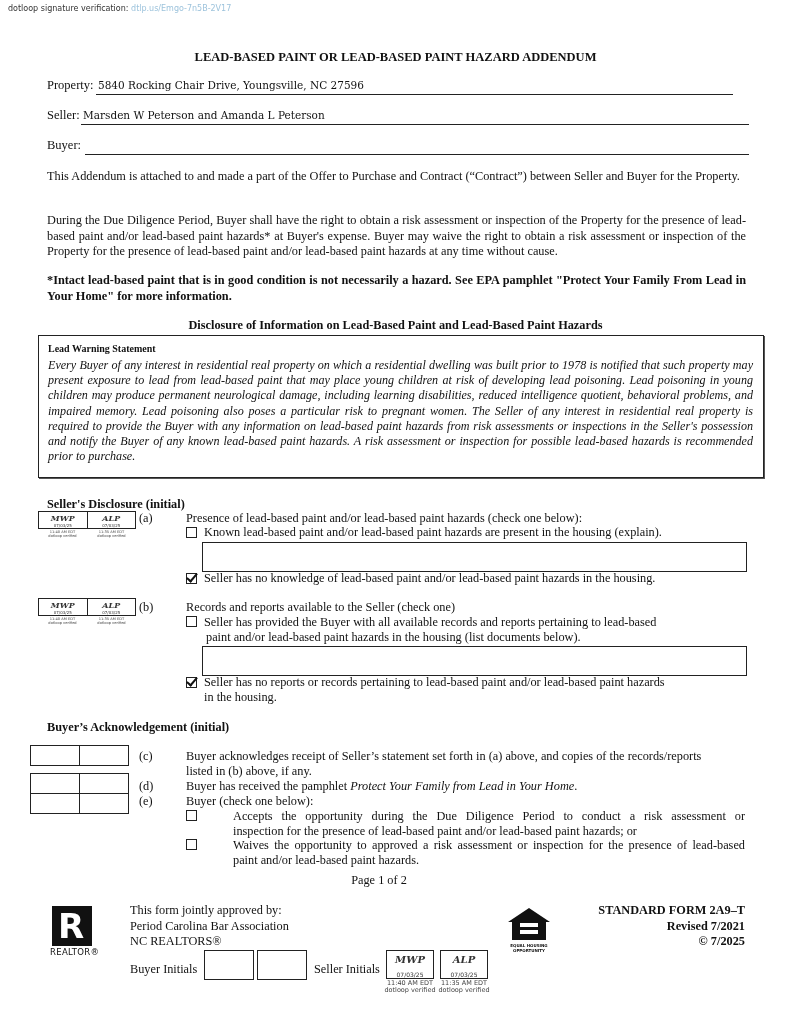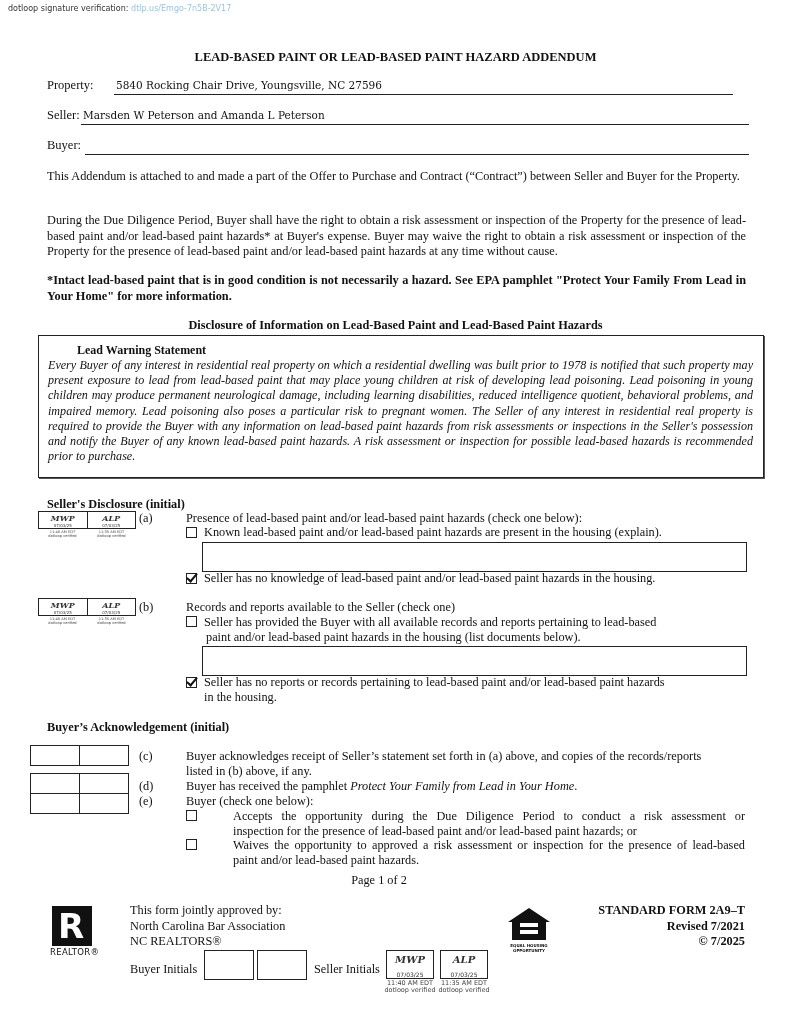--- a/index.html
+++ b/index.html
@@ -11,21 +11,21 @@
   .title { left:0; width:791px; top:50px; text-align:center; font-weight:bold; font-size:12.5px; }
   .field { left:47px; font-size:12.5px; height:18px; }
   .field .lbl { position:absolute; left:0; bottom:3px; white-space:nowrap; }
   .field .val { position:absolute; bottom:1px; border-bottom:1.2px solid #222; height:17px;
                 font-family:"DejaVu Serif", serif; font-size:10.5px; line-height:17px; padding-left:2px; }
   .para { left:47px; width:699px; text-align:justify; font-size:12.3px; line-height:15.5px; }
   .bold { font-weight:bold; }
   .center { text-align:center; }
   .warnbox { left:38px; top:335px; width:726px; height:143px; border:1.5px solid #222;
              box-shadow: 1px 1px 0 #555; box-sizing:border-box; }
-  .warnbox .wtitle { position:absolute; left:9px; top:7px; font-weight:bold; font-size:12px;margin-left:29px; }
+  .warnbox .wtitle { position:absolute; left:9px; top:7px; font-weight:bold; font-size:10px; }
   .warnbox .wbody { position:absolute; left:9px; top:22px; width:705px; font-style:italic;
                     text-align:justify; font-size:12.1px; line-height:15.2px; }
   .sect { left:47px; font-weight:bold; font-size:12.3px; }
   .initbox { border:1.5px solid #222; box-sizing:border-box; display:flex; }
   .initbox .cell { flex:1; border-right:1.5px solid #222; position:relative; }
   .initbox .cell:last-child { border-right:none; }
   .sig { position:absolute; left:0; right:0; top:1px; text-align:center; font-style:italic;
          font-family:"DejaVu Serif", serif; font-size:8px; font-weight:bold; color:#333; }
   .sigdate { position:absolute; left:0; right:0; bottom:0; text-align:center; font-family:"DejaVu Sans", sans-serif;
              font-size:4px; color:#333; }
@@ -53,21 +53,21 @@
 
 <div class="abs verif">
   <span>dotloop signature verification:</span>
   <span class="link">dtlp.us/Emgo-7n5B-2V17</span>
 </div>
 
 <div class="abs title">LEAD-BASED PAINT OR LEAD-BASED PAINT HAZARD ADDENDUM</div>
 
 <div class="abs field" style="top:78px; width:702px;">
   <span class="lbl">Property:</span>
-  <div class="val" style="left:49px; right:16px;margin-left:18px;">5840 Rocking Chair Drive, Youngsville, NC 27596</div>
+  <div class="val" style="left:49px; right:16px;">5840 Rocking Chair Drive, Youngsville, NC 27596</div>
 </div>
 <div class="abs field" style="top:108px; width:702px;">
   <span class="lbl">Seller:</span>
   <div class="val" style="left:34px; right:0;">Marsden W Peterson and Amanda L Peterson</div>
 </div>
 <div class="abs field" style="top:138px; width:702px;">
   <span class="lbl">Buyer:</span>
   <div class="val" style="left:38px; right:0;"></div>
 </div>
 
@@ -175,21 +175,21 @@
 
 <div class="abs pageno">Page 1 of 2</div>
 
 <div class="abs rlogo">
   <span class="r">R</span>
 </div>
 <div class="abs rlabel">REALTOR®</div>
 
 <div class="abs footer-left">
   <div>This form jointly approved by:</div>
-  <div>North Carolina Bar Association</div>
+  <div>Period Carolina Bar Association</div>
   <div>NC REALTORS®</div>
 </div>
 
 <div class="abs eho">
   <svg width="46" height="36" viewBox="0 0 46 36">
     <polygon points="23,2 2,16 6,16 6,34 40,34 40,16 44,16" fill="#111"></polygon>
     <rect x="14" y="17" width="18" height="4" fill="#fff"></rect>
     <rect x="14" y="24" width="18" height="4" fill="#fff"></rect>
   </svg>
   <div class="txt2">

